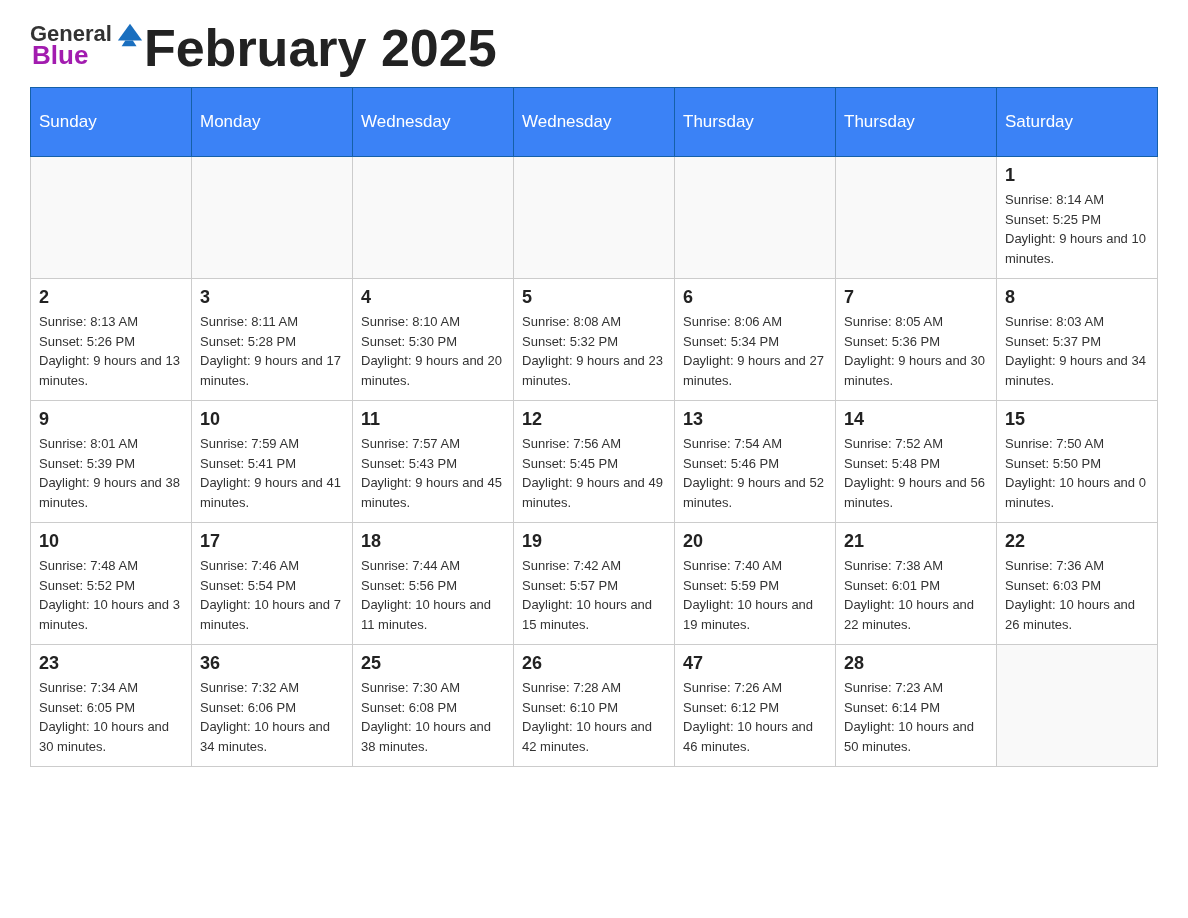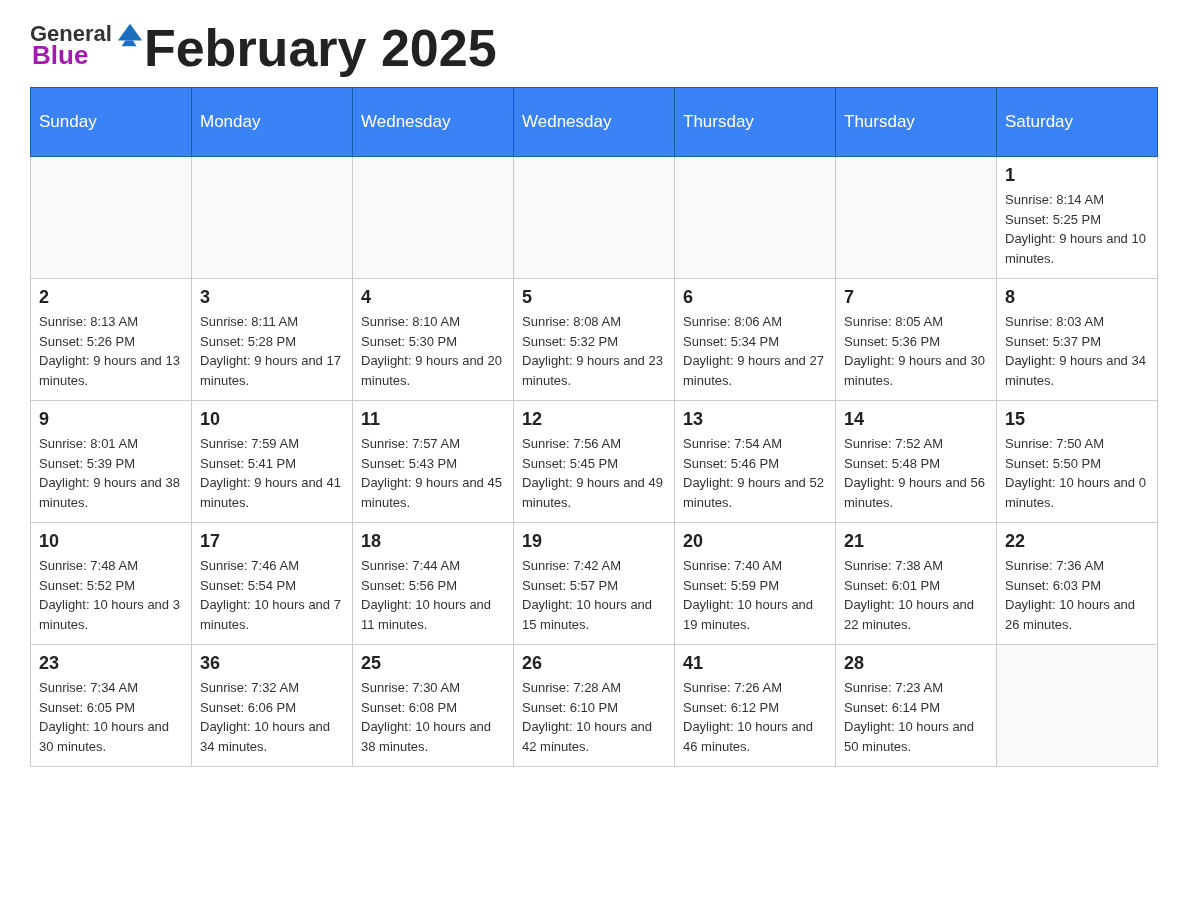--- a/index.html
+++ b/index.html
@@ -239,21 +239,21 @@
         </td>
         <td>
           <span class="day-number">25</span>
           <div class="day-info">Sunrise: 7:30 AM<br>Sunset: 6:08 PM<br>Daylight: 10 hours and 38 minutes.</div>
         </td>
         <td>
           <span class="day-number">26</span>
           <div class="day-info">Sunrise: 7:28 AM<br>Sunset: 6:10 PM<br>Daylight: 10 hours and 42 minutes.</div>
         </td>
         <td>
-          <span class="day-number">41</span>
+          <span class="day-number">47</span>
           <div class="day-info">Sunrise: 7:26 AM<br>Sunset: 6:12 PM<br>Daylight: 10 hours and 46 minutes.</div>
         </td>
         <td>
           <span class="day-number">28</span>
           <div class="day-info">Sunrise: 7:23 AM<br>Sunset: 6:14 PM<br>Daylight: 10 hours and 50 minutes.</div>
         </td>
         <td class="empty-cell"></td>
       </tr>
     </tbody>
 </table>

